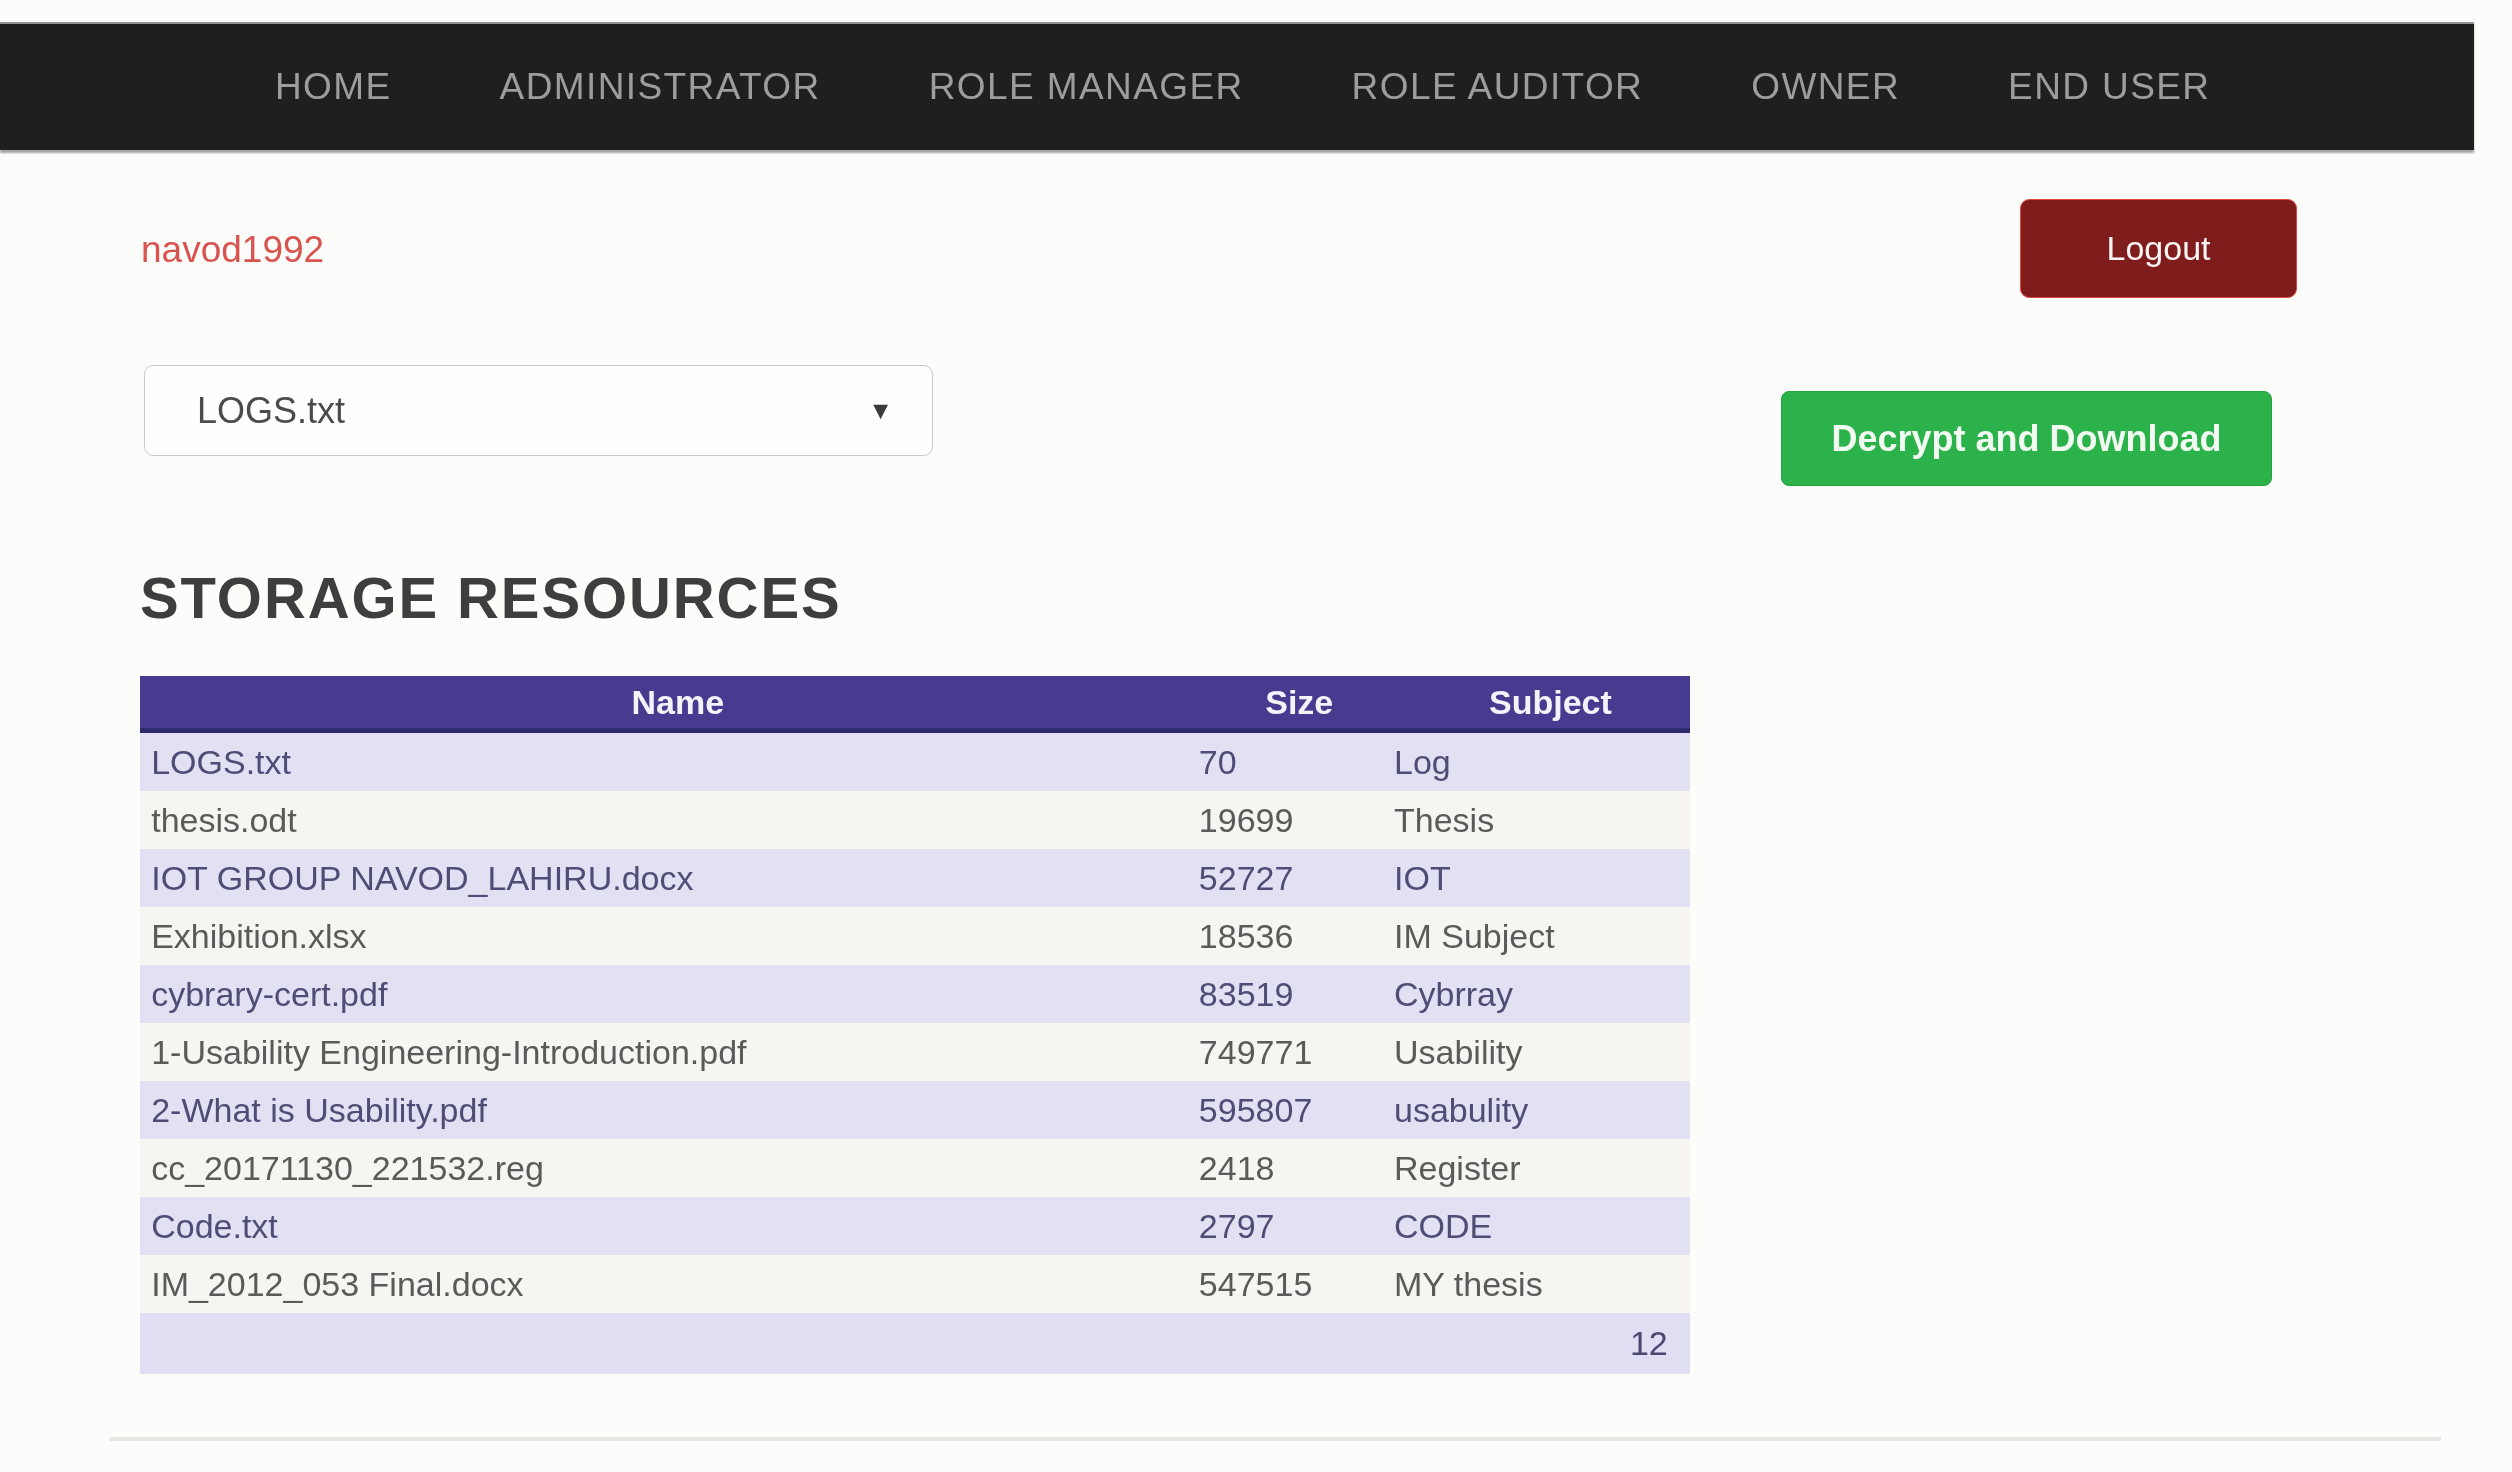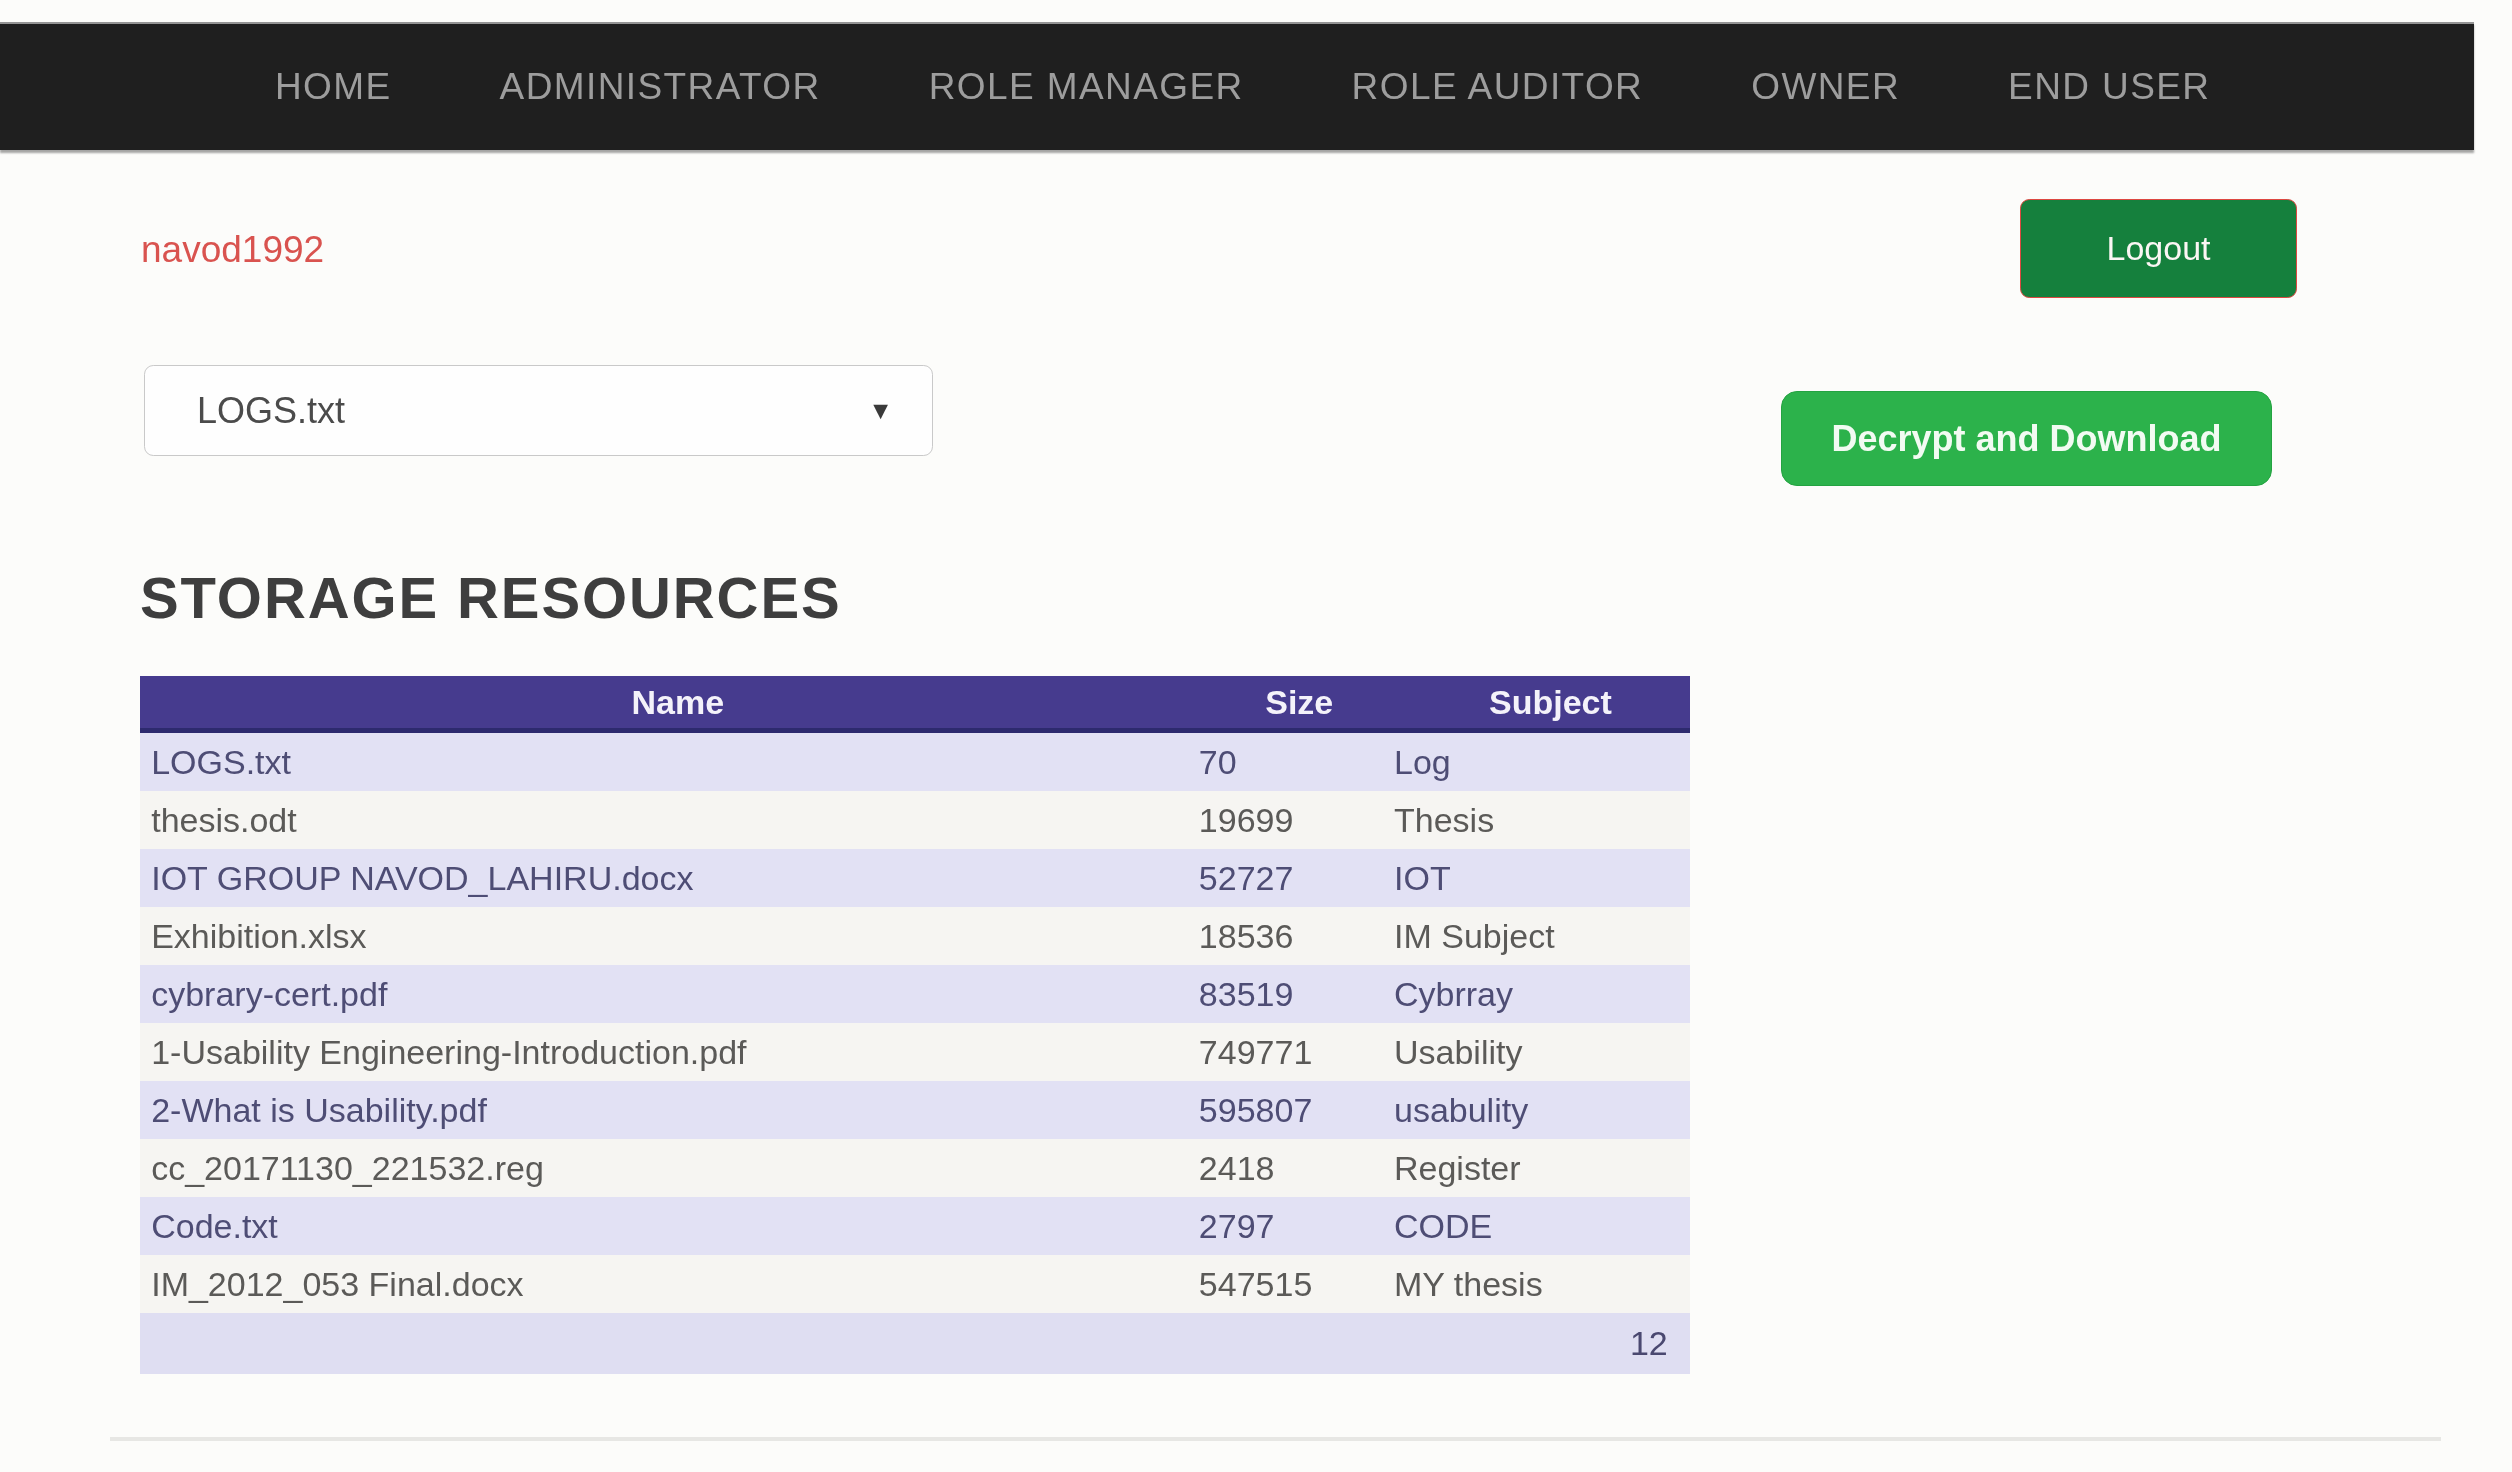--- a/index.html
+++ b/index.html
@@ -32,21 +32,21 @@
   }
 
   
   .username{
     position:absolute;left:141px;top:229px;
     color:#d9534f;font-size:37px;
   }
   .logout-btn{
     position:absolute;left:2020px;top:199px;
     width:277px;height:99px;
-    background:#15803d;
+    background:#7f1d1d;
     border:1.9px solid #dd4841;
     border-radius:9.3px;
     color:#fbf6f4;font-size:34px;
     font-family:"Liberation Sans", sans-serif;
     cursor:pointer;
   }
 
   
   .file-select{
     position:absolute;left:144px;top:365px;
@@ -60,21 +60,21 @@
     padding:0 39px 0 52px;
     cursor:pointer;
   }
   .file-select-value{color:#4b4b4b;font-size:36px;}
   .caret{color:#3a3a3a;font-size:25px;}
   .decrypt-btn{
     position:absolute;left:1781px;top:391px;
     width:491px;height:95px;
     background:#2cb24b;
     border:1.9px solid #24a341;
-    border-radius:16px;
+    border-radius:8px;
     color:#f2fbf2;font-size:36px;font-weight:600;
     font-family:"Liberation Sans", sans-serif;
     cursor:pointer;
   }
 
   
   .section-title{
     position:absolute;left:140px;top:564px;
     margin:0;
     color:#3e3e3e;

